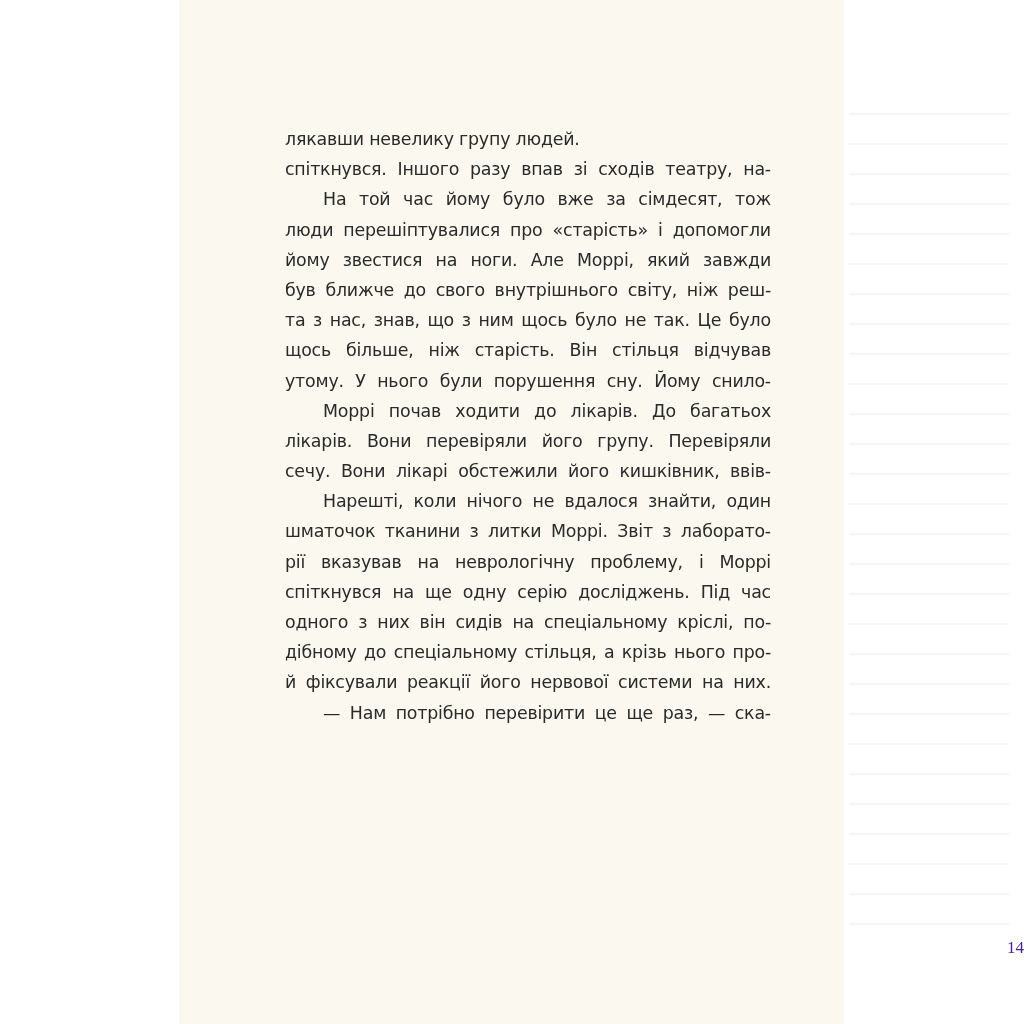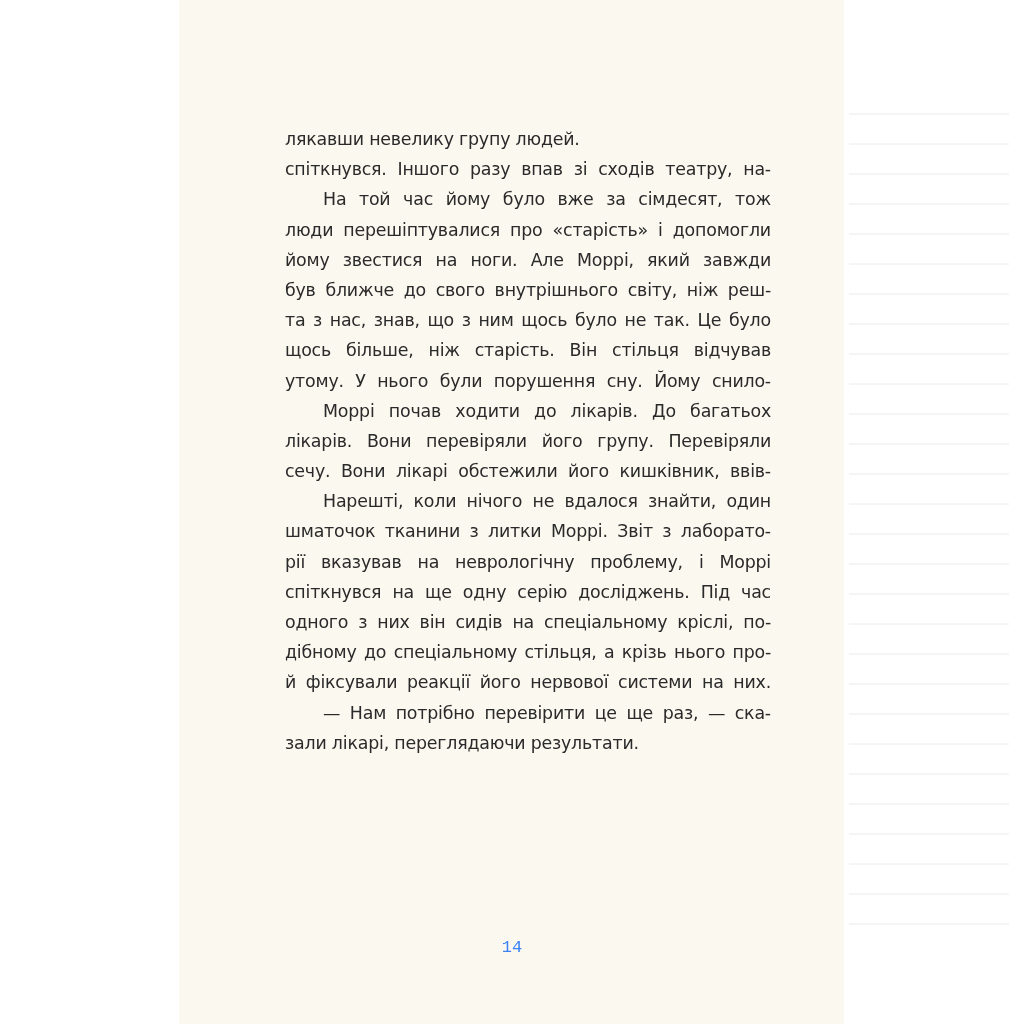--- a/index.html
+++ b/index.html
@@ -17,22 +17,22 @@
     position:absolute; left:285px; top:124px; width:486px;
     font-family:"DejaVu Sans", sans-serif;
     font-size:17.4px; line-height:30.2px; color:#2a2a2a;
     letter-spacing:-0.2px;
   }
   .line { white-space:nowrap; height:30.2px; display:flex; justify-content:space-between; }
   .line.last { justify-content:flex-start; }
   .line.indent { padding-left:38px; }
   .line span.w { display:inline-block; }
   .page-number {
-    position:absolute; left:0; top:938px; width:1024px; text-align:center;
-    font-family:Liberation Mono, monospace; font-size:17px; color:#3b82f6;
+    position:absolute; left:0; top:938px; width:1024px; text-align:right;
+    font-family:Liberation Serif, serif; font-size:17px; color:#4c1d95;
   }
 </style>
 </head>
 <body>
 
 <div class="page">
   <div class="bleed"></div>
 </div>
 
 <div class="text-block" id="text-block">
@@ -219,16 +219,15 @@
       <span class="w">—</span>
       <span class="w">Нам</span>
       <span class="w">потрібно</span>
       <span class="w">перевірити</span>
       <span class="w">це</span>
       <span class="w">ще</span>
       <span class="w">раз,</span>
       <span class="w">—</span>
       <span class="w">ска-</span>
     </div>
-    <div class="line last">зали лікарі, переглядаючи результати.</div>
   </div>
 
 <div class="page-number">14</div>
 
 </body></html>

